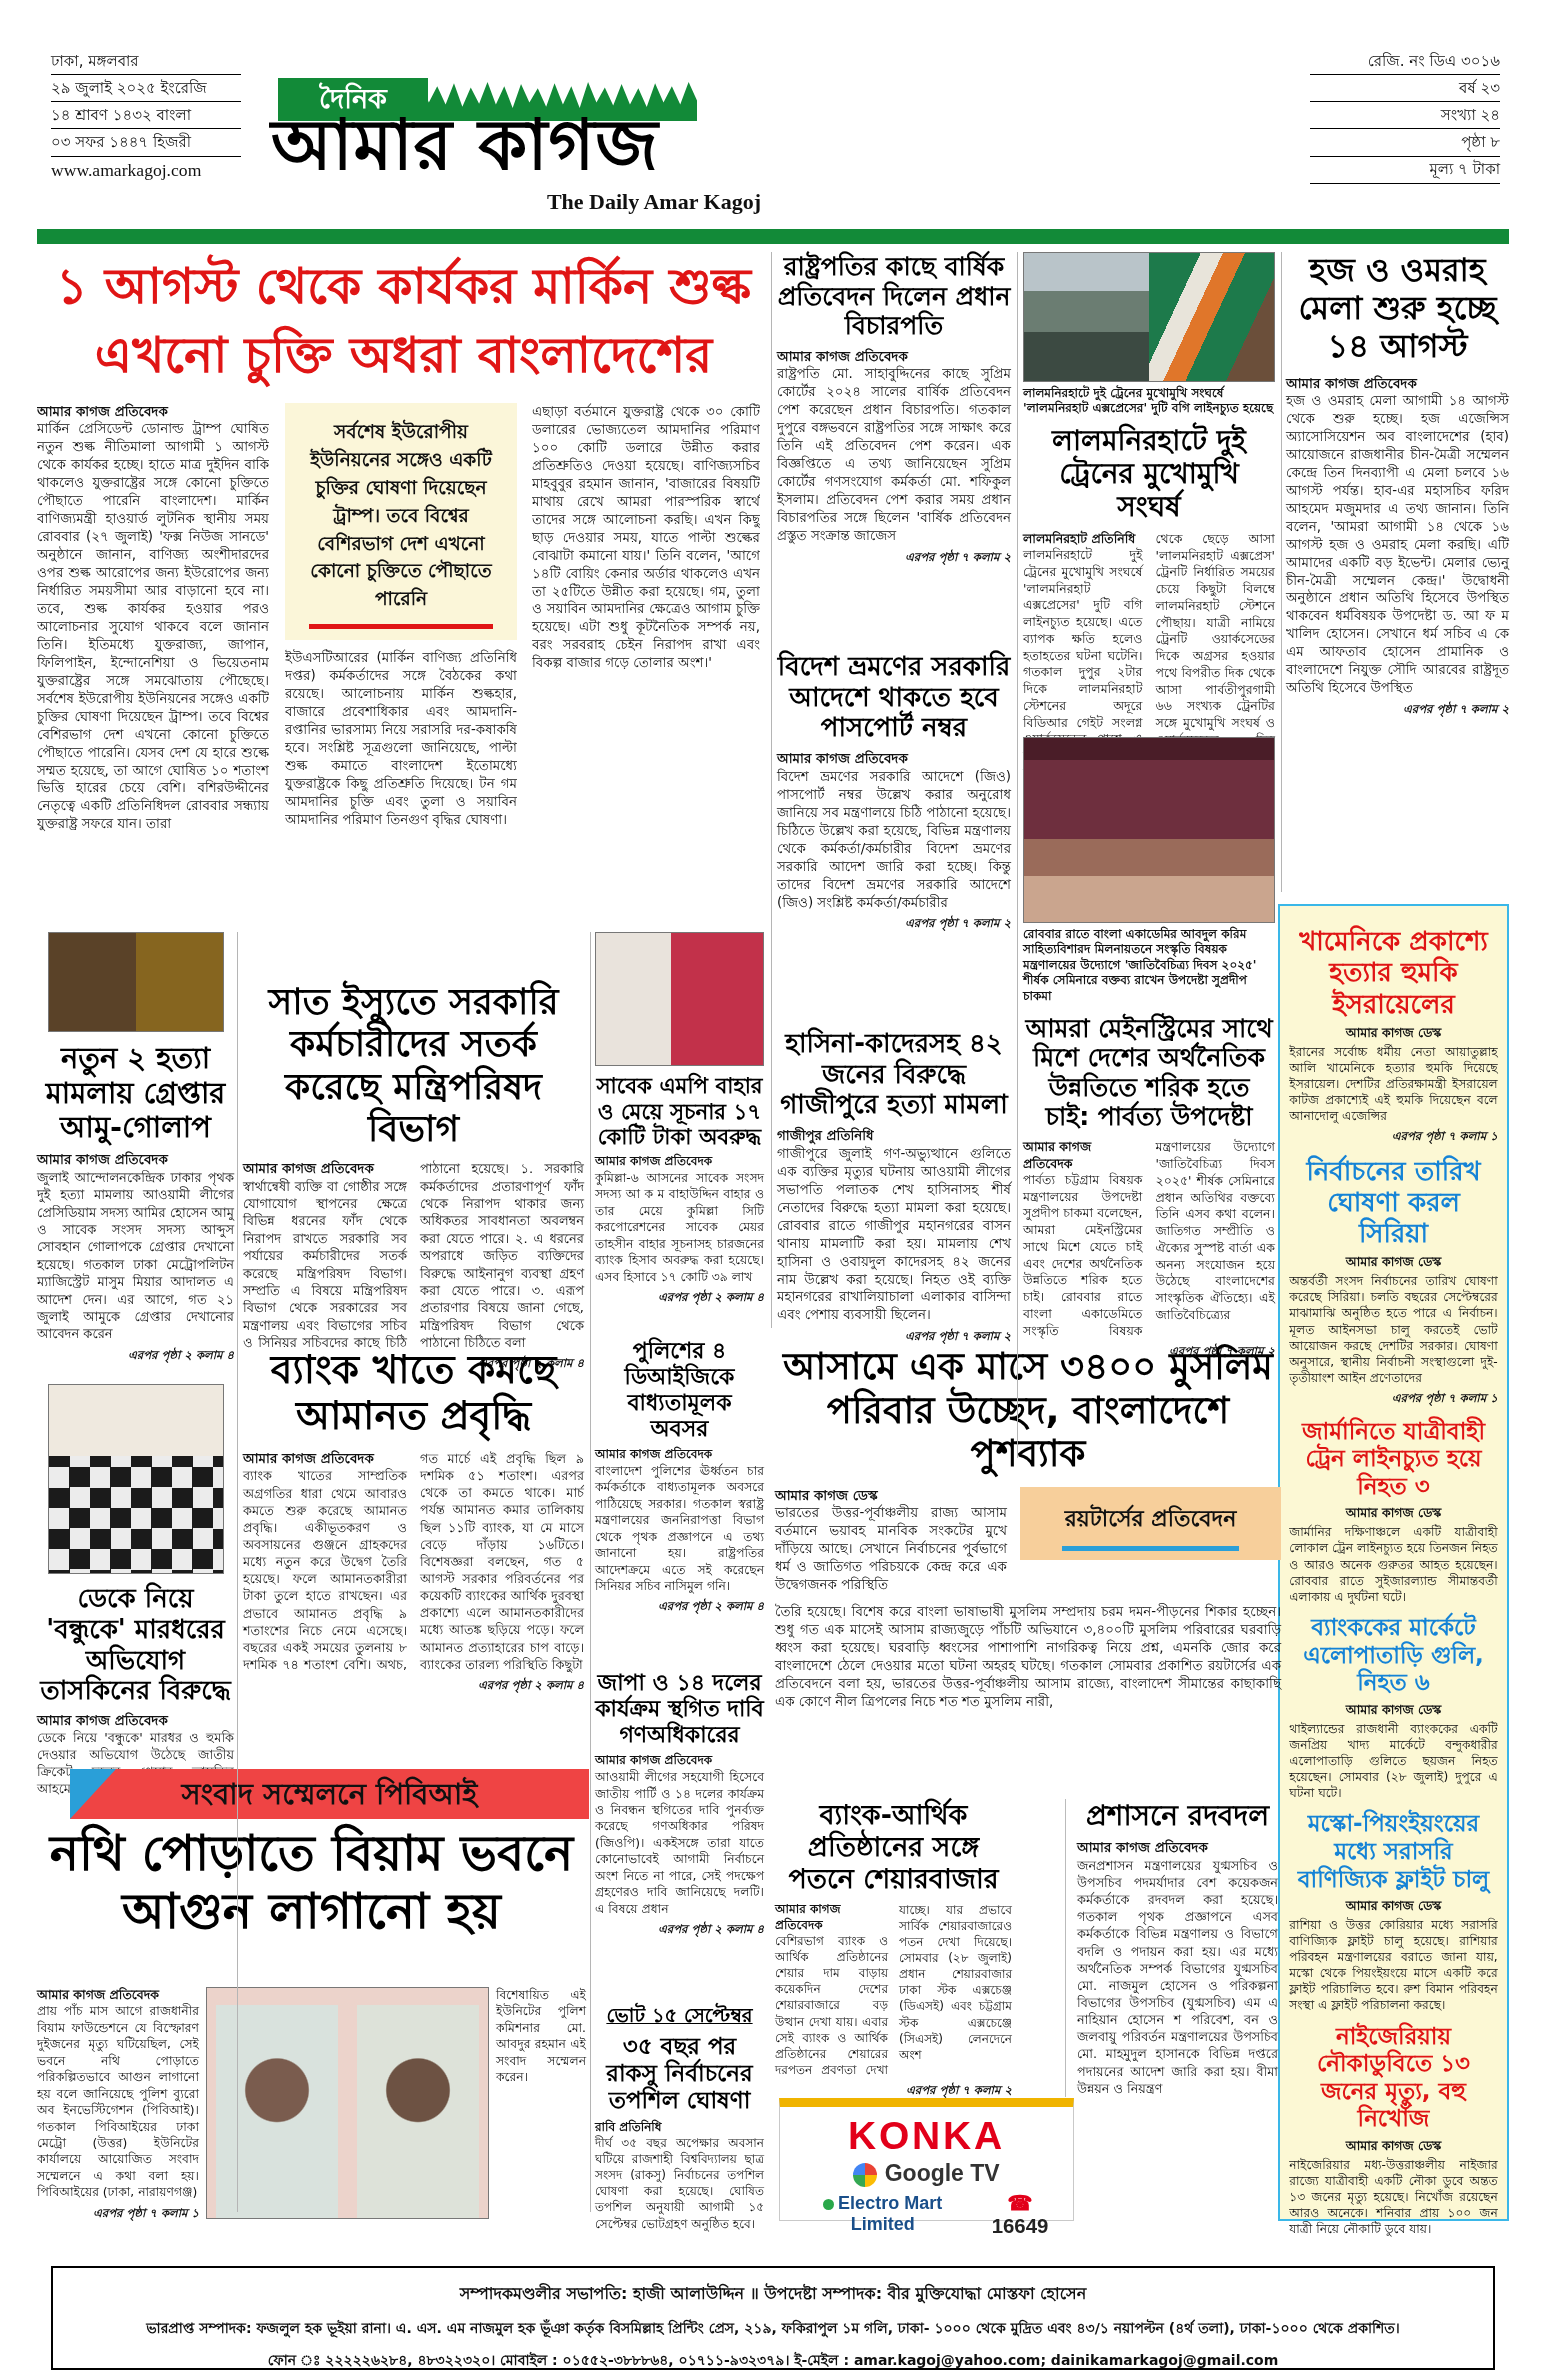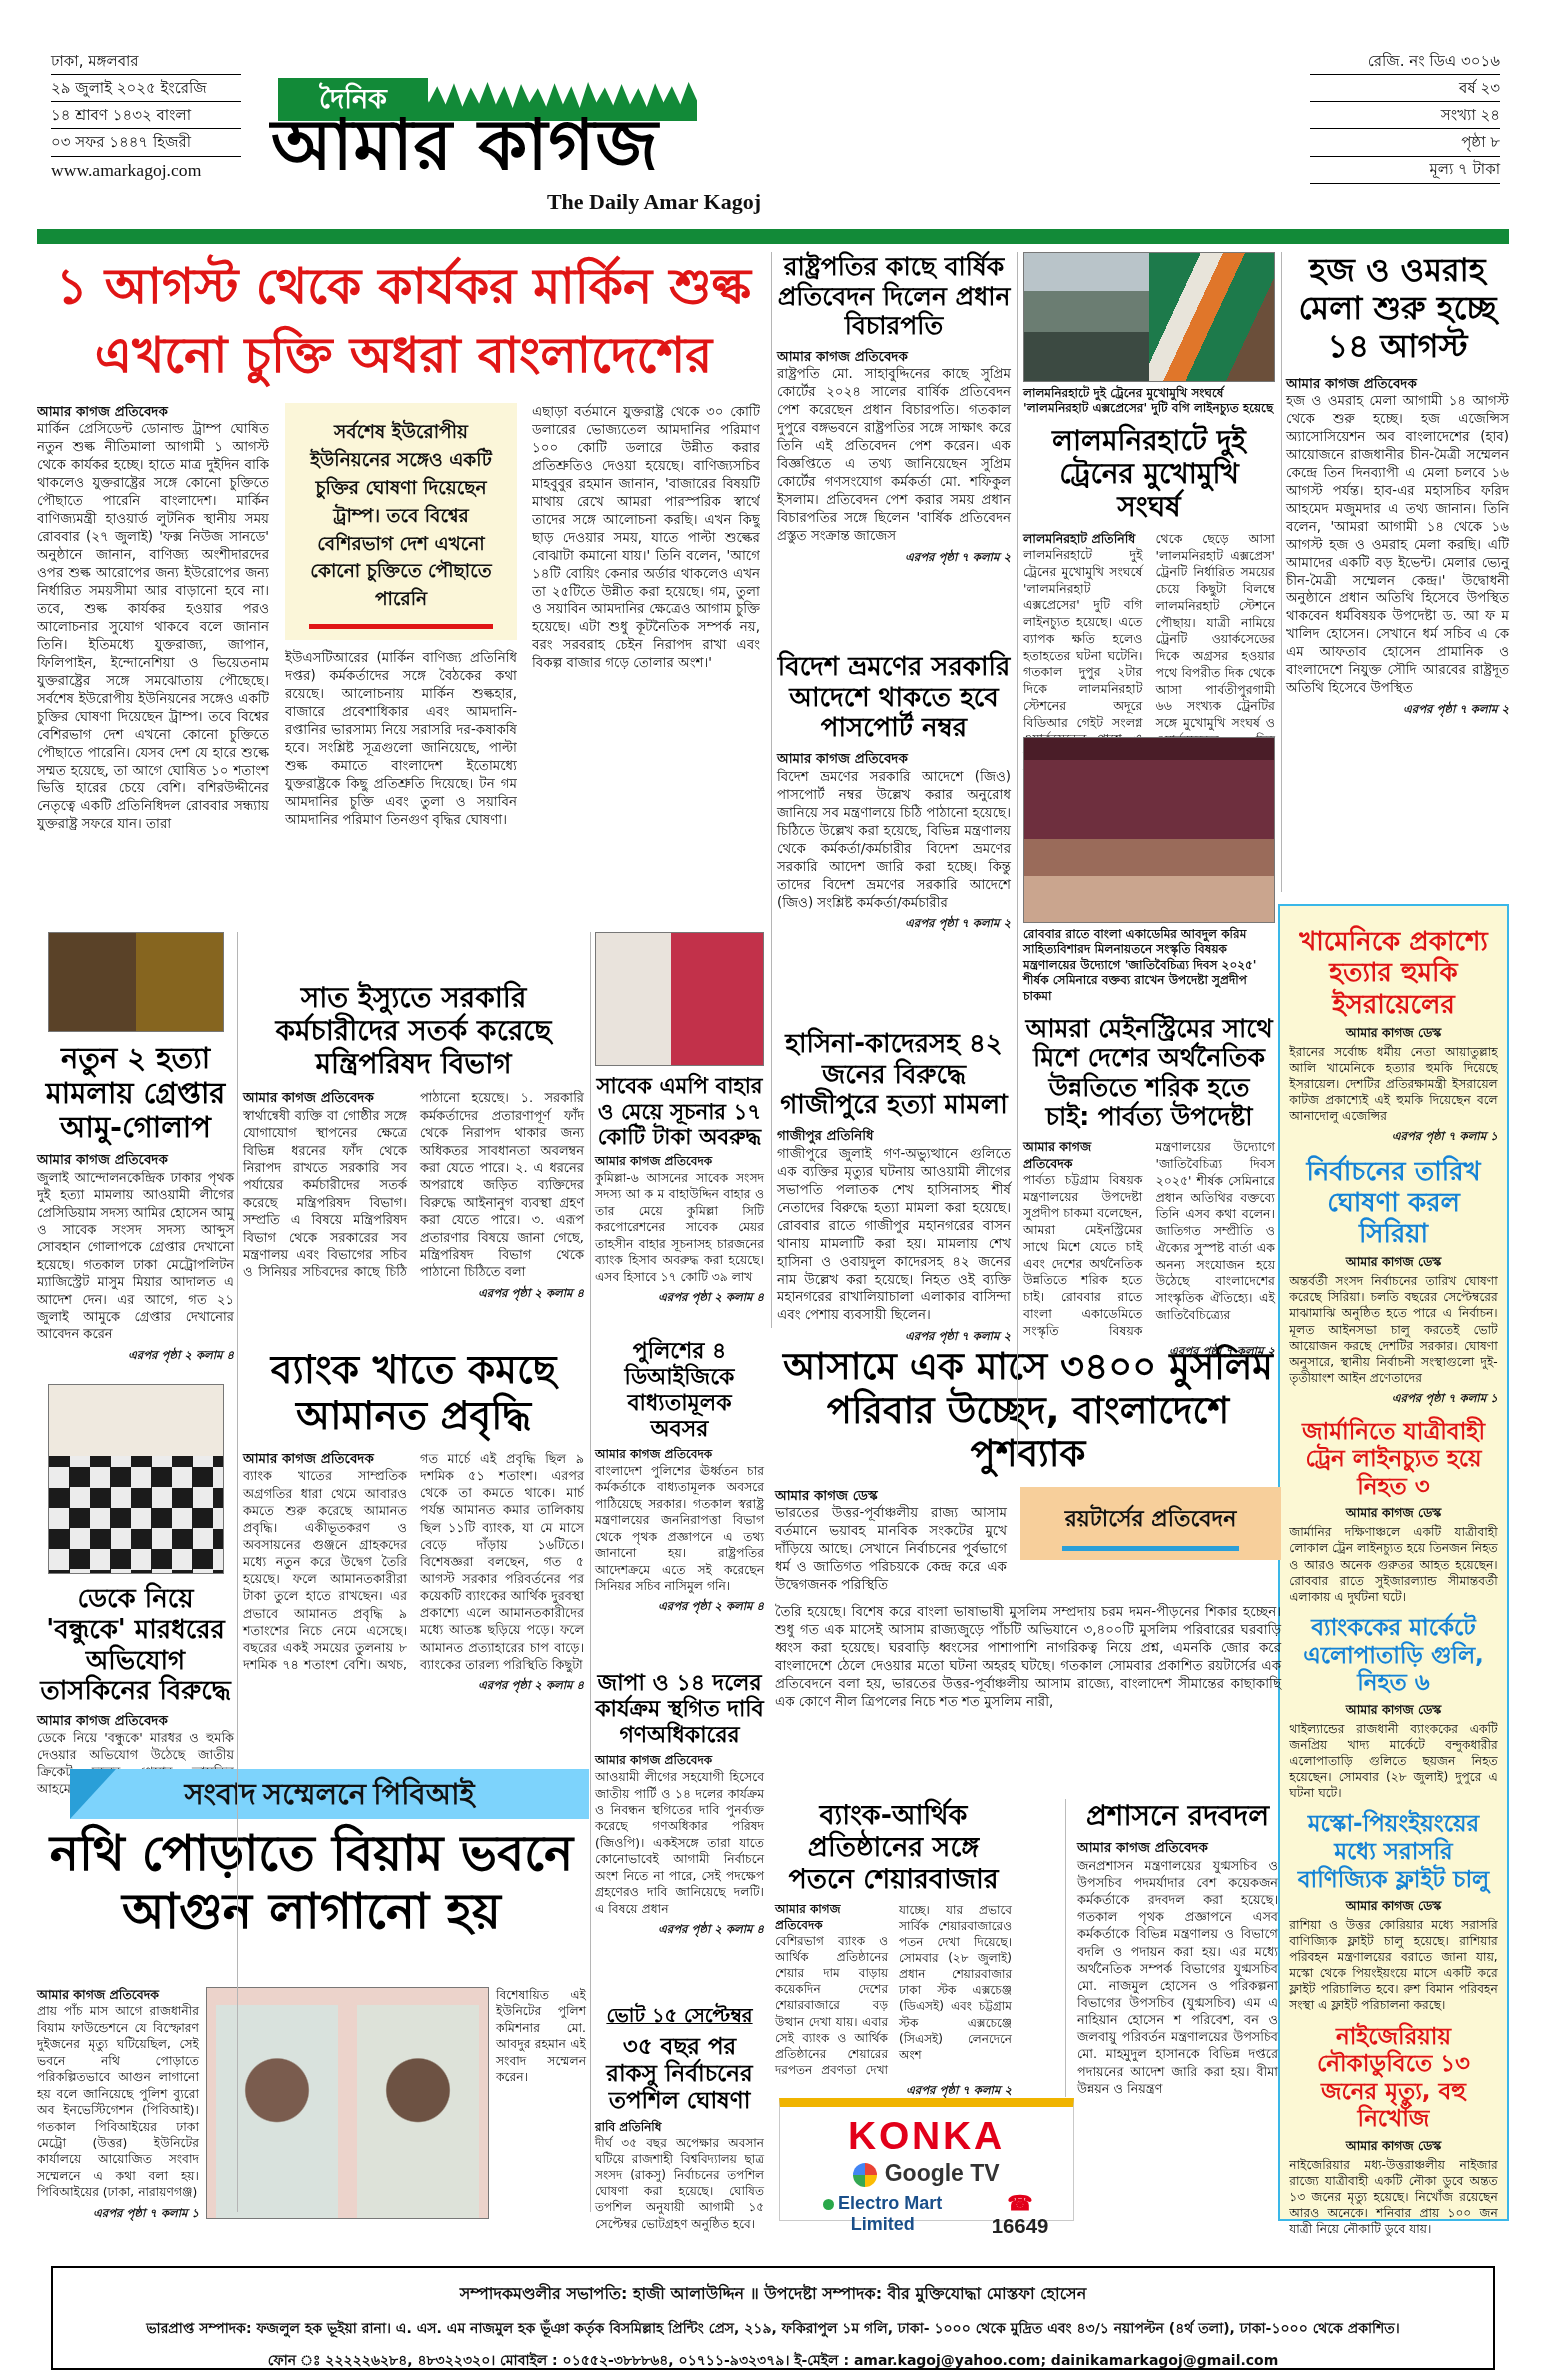--- a/index.html
+++ b/index.html
@@ -19,21 +19,21 @@
   .caption{font-size:12px;line-height:1.3;font-weight:600;}
   .two-col{column-count:2;column-gap:13px;}
   .vline{position:absolute;width:0.9px;background:#b5b5b5;}
   .quote-box{background:#fbf6d9;padding:15px 11px 11px 11px;text-align:center;
              font-size:18.6px;font-weight:700;line-height:1.5;}
   .quote-rule{height:4.6px;background:#e01515;width:88%;margin:11px auto 0;}
   .sidebar{background:#fcf8d4;border:2.8px solid #3ab7e8;box-sizing:border-box;padding:11px 9.3px;}
   .sb-hl{font-weight:800;text-align:center;font-size:23px;line-height:1.2;margin:9.3px 0 3.7px;}
   .sb-byline{font-weight:700;font-size:12.5px;text-align:center;}
   .sb-body{font-size:12.2px;line-height:1.32;text-align:justify;}
-  .kicker-bar{background:#7dd3fc;position:relative;font-family:Liberation Serif, serif;}
+  .kicker-bar{background:#ef4444;position:relative;}
   .kicker-tri{position:absolute;left:0;top:0;width:0;height:0;
               border-bottom:50px solid transparent;border-left:46px solid #2a9fd8;}
   .reuters-box{background:#f7cf9b;text-align:center;font-weight:800;font-size:22px;
                padding:15px 7.4px 9.3px;line-height:1.5;box-sizing:border-box;}
   .reuters-rule{height:4.6px;background:#2a9fd8;width:72%;margin:11px auto 0;}
   .grass{background:#128a38;
     clip-path:polygon(0 100%,0 45%,2% 0,4% 55%,6% 10%,8% 60%,10% 5%,12% 50%,14% 15%,16% 65%,18% 8%,20% 55%,22% 18%,24% 70%,26% 10%,28% 60%,30% 20%,32% 65%,34% 5%,36% 55%,38% 15%,40% 60%,42% 8%,44% 65%,46% 18%,48% 58%,50% 5%,52% 60%,54% 15%,56% 68%,58% 10%,60% 55%,62% 20%,64% 65%,66% 8%,68% 60%,70% 15%,72% 68%,74% 5%,76% 55%,78% 18%,80% 62%,82% 10%,84% 60%,86% 20%,88% 66%,90% 8%,92% 55%,94% 15%,96% 60%,98% 5%,100% 50%,100% 100%);}
   .g-icon{display:inline-block;width:24px;height:24px;border-radius:50%;vertical-align:middle;margin-right:7.4px;
           background:conic-gradient(#ea4335 0 25%,#fbbc05 25% 50%,#34a853 50% 75%,#4285f4 75%);}
   .footer-box{border:2.8px solid #000;box-sizing:border-box;padding:9.3px 22px;background:#fff;}
@@ -176,21 +176,21 @@
 
   <div class="abs" style="left:37px;top:932px;width:197px;">
     <div class="photo" style="width:176px;height:100px;margin:0 auto;background:linear-gradient(90deg,#5a4228 0 50%,#86651f 50%);"></div>
     <div class="hl" style="font-size:29px;margin-top:9.3px;">নতুন ২ হত্যা মামলায় গ্রেপ্তার আমু-গোলাপ</div>
     <div class="byline" style="margin-top:7.4px;">আমার কাগজ প্রতিবেদক</div>
     <div class="body" style="font-size:13px;">জুলাই আন্দোলনকেন্দ্রিক ঢাকার পৃথক দুই হত্যা মামলায় আওয়ামী লীগের প্রেসিডিয়াম সদস্য আমির হোসেন আমু ও সাবেক সংসদ সদস্য আব্দুস সোবহান গোলাপকে গ্রেপ্তার দেখানো হয়েছে। গতকাল ঢাকা মেট্রোপলিটন ম্যাজিস্ট্রেট মাসুম মিয়ার আদালত এ আদেশ দেন। এর আগে, গত ২১ জুলাই আমুকে গ্রেপ্তার দেখানোর আবেদন করেন</div>
     <div class="jump">এরপর পৃষ্ঠা ২ কলাম ৪</div>
   </div>
 
   <div class="abs" style="left:243px;top:981px;width:341px;">
-    <div class="hl" style="font-size:28px;">সাত ইস্যুতে সরকারি কর্মচারীদের সতর্ক করেছে মন্ত্রিপরিষদ বিভাগ</div>
+    <div class="hl" style="font-size:36px;">সাত ইস্যুতে সরকারি কর্মচারীদের সতর্ক করেছে মন্ত্রিপরিষদ বিভাগ</div>
     <div class="two-col" style="margin-top:9.3px;">
       <div class="byline">আমার কাগজ প্রতিবেদক</div>
       <div class="body" style="font-size:13px;">স্বার্থান্বেষী ব্যক্তি বা গোষ্ঠীর সঙ্গে যোগাযোগ স্থাপনের ক্ষেত্রে বিভিন্ন ধরনের ফাঁদ থেকে নিরাপদ রাখতে সরকারি সব পর্যায়ের কর্মচারীদের সতর্ক করেছে মন্ত্রিপরিষদ বিভাগ। সম্প্রতি এ বিষয়ে মন্ত্রিপরিষদ বিভাগ থেকে সরকারের সব মন্ত্রণালয় এবং বিভাগের সচিব ও সিনিয়র সচিবদের কাছে চিঠি পাঠানো হয়েছে। ১. সরকারি কর্মকর্তাদের প্রতারণাপূর্ণ ফাঁদ থেকে নিরাপদ থাকার জন্য অধিকতর সাবধানতা অবলম্বন করা যেতে পারে। ২. এ ধরনের অপরাধে জড়িত ব্যক্তিদের বিরুদ্ধে আইনানুগ ব্যবস্থা গ্রহণ করা যেতে পারে। ৩. এরূপ প্রতারণার বিষয়ে জানা গেছে, মন্ত্রিপরিষদ বিভাগ থেকে পাঠানো চিঠিতে বলা</div>
     </div>
     <div class="jump">এরপর পৃষ্ঠা ২ কলাম ৪</div>
   </div>
 
   <div class="abs" style="left:595px;top:932px;width:169px;">
     <div class="photo" style="width:169px;height:134px;background:linear-gradient(90deg,#e9e3dc 0 45%,#c2314a 45%);"></div>
     <div class="hl" style="font-size:21.3px;margin-top:7.4px;">সাবেক এমপি বাহার ও মেয়ে সূচনার ১৭ কোটি টাকা অবরুদ্ধ</div>

